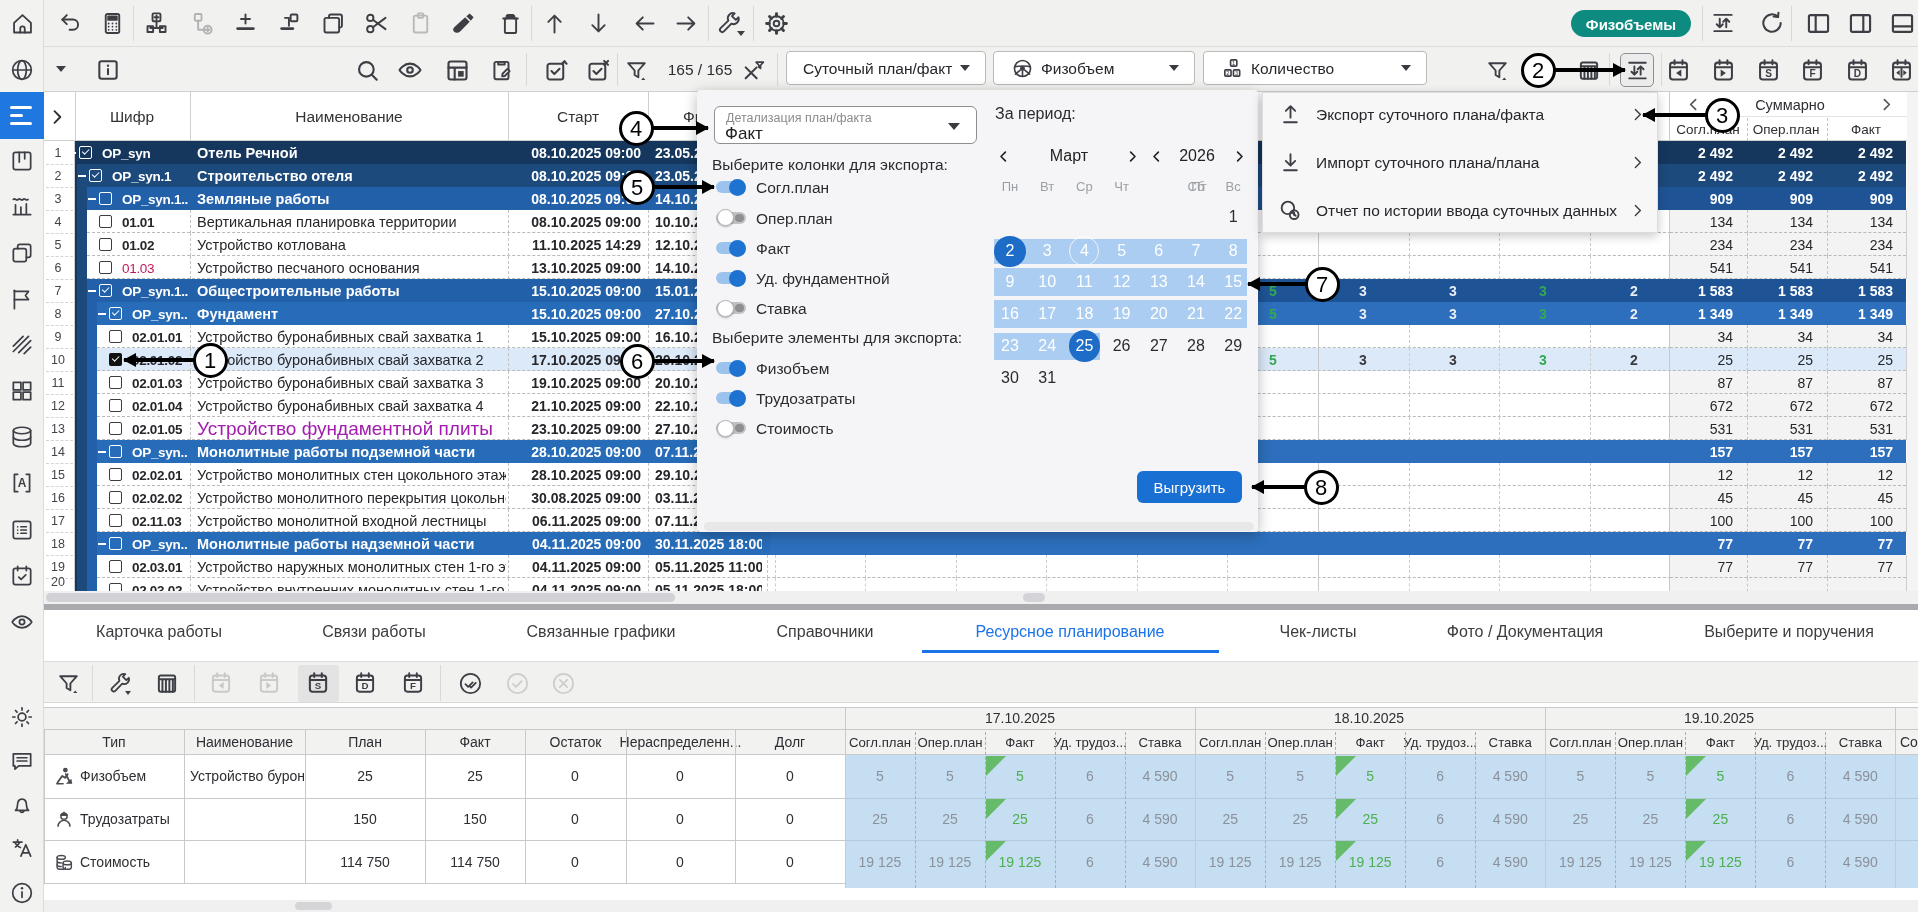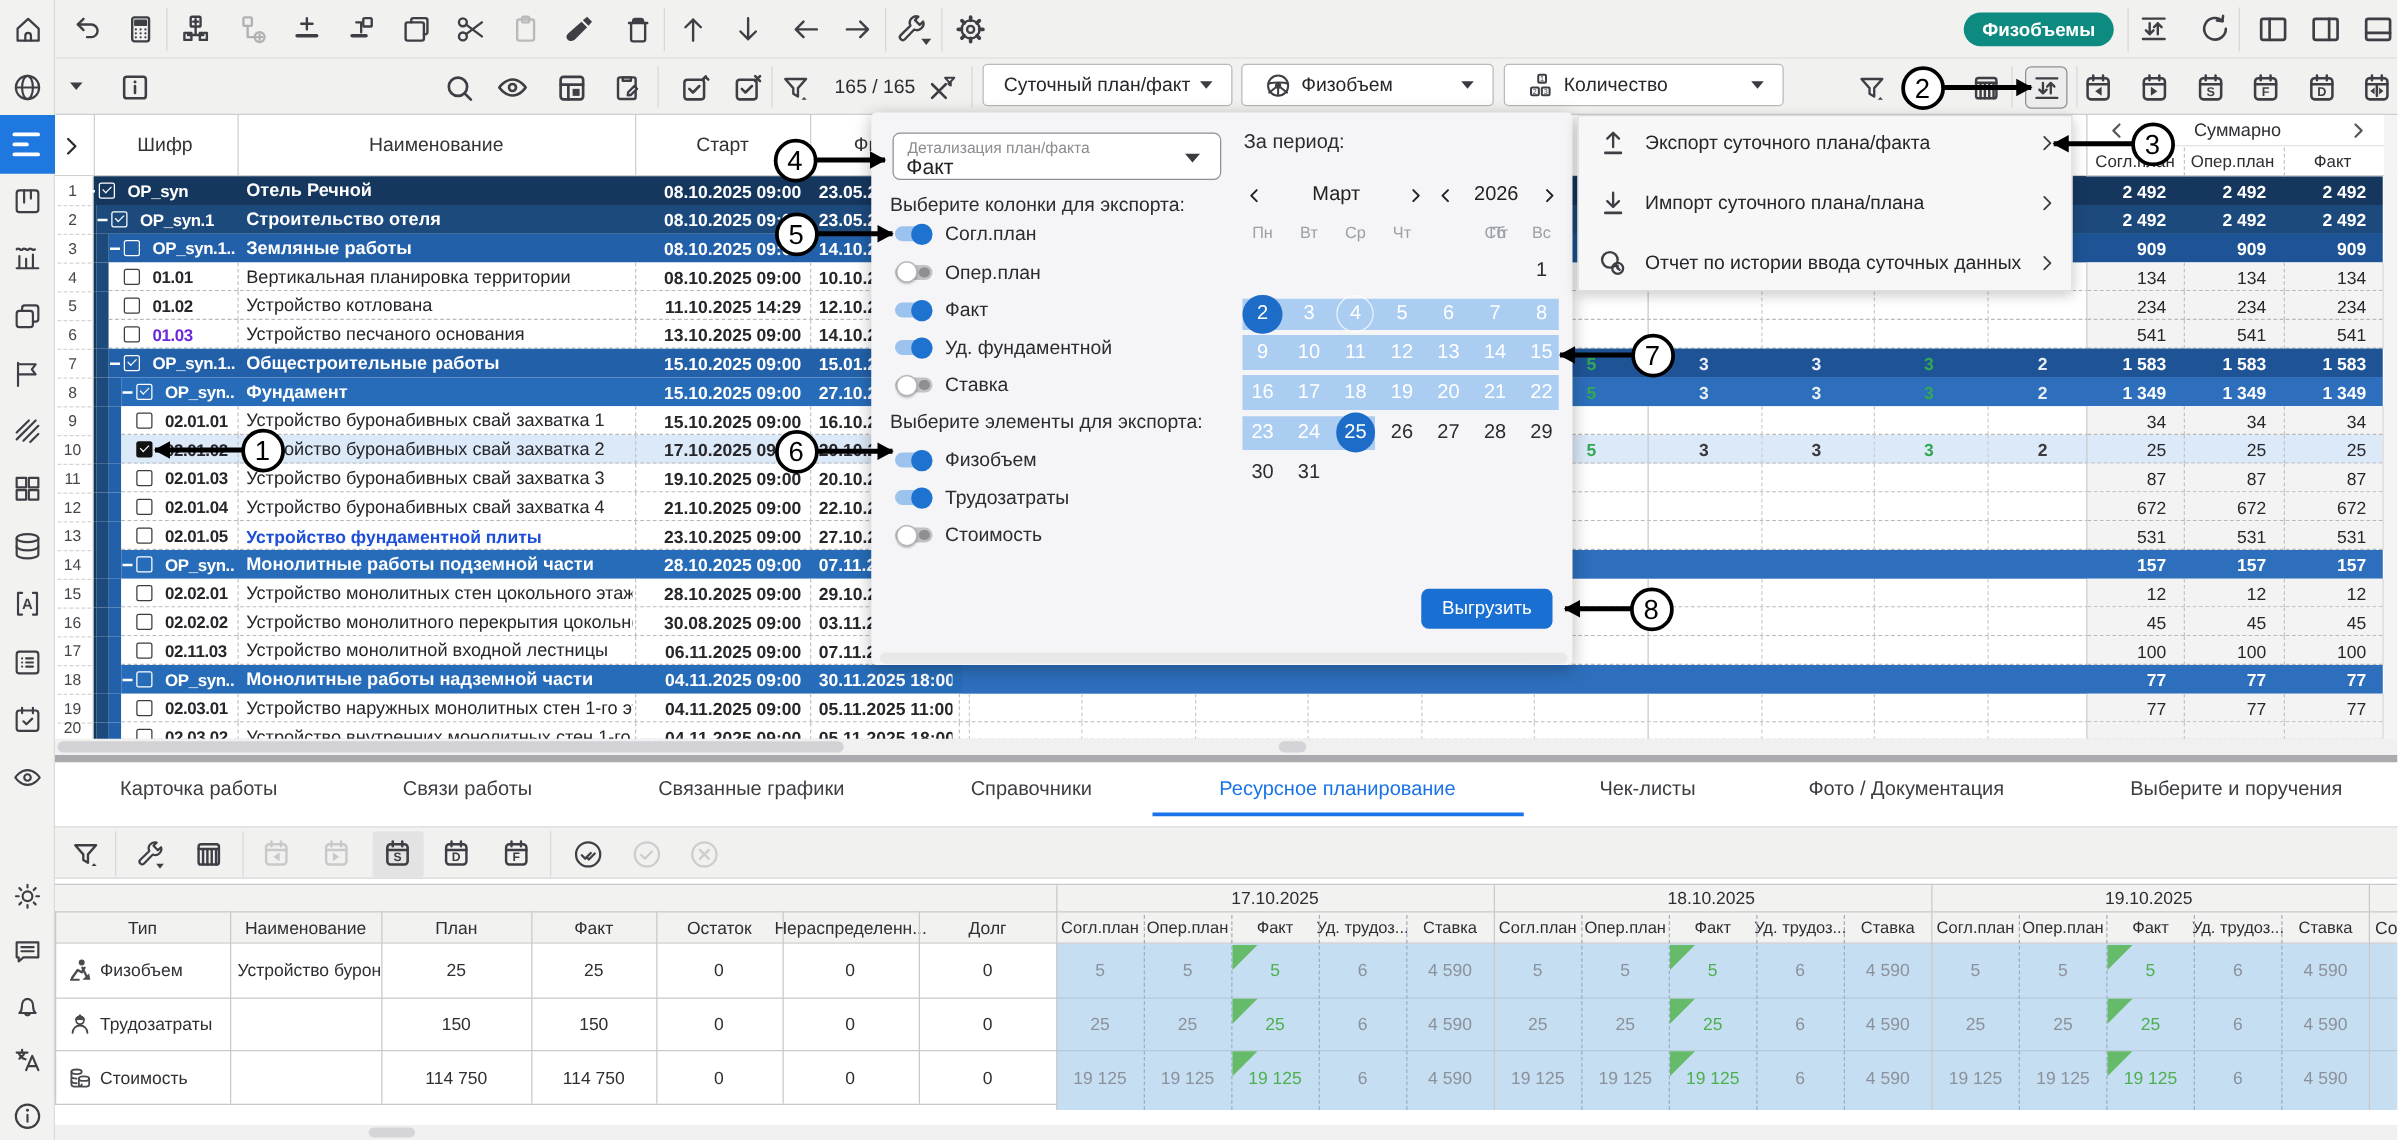--- a/index.html
+++ b/index.html
@@ -589,21 +589,21 @@
 <div style="position:absolute;left:75.0px;top:256.0px;width:2.0px;height:23.0px;background:#15375e;"></div>
 <div style="position:absolute;left:77.0px;top:256.0px;width:10.0px;height:23.0px;background:#1d4a7c;"></div>
 <div style="position:absolute;left:87.0px;top:256.0px;width:1819.0px;height:23.0px;background:#fff;border-bottom:1px dashed #b9b9b9;"></div>
 <div style="position:absolute;left:1670.0px;top:256.0px;width:236.0px;height:23.0px;background:#f3f3f3;border-bottom:1px dashed #b9b9b9;"></div>
 <div style="position:absolute;left:190.0px;top:256.0px;width:1.0px;height:23.0px;border-left:1px dashed #c4c4c4;"></div>
 <div style="position:absolute;left:508.0px;top:256.0px;width:1.0px;height:23.0px;border-left:1px dashed #c4c4c4;"></div>
 <div style="position:absolute;left:648.0px;top:256.0px;width:1.0px;height:23.0px;border-left:1px dashed #c4c4c4;"></div>
 <div style="position:absolute;left:767.0px;top:256.0px;width:1.0px;height:23.0px;border-left:1px dashed #c4c4c4;"></div>
 <div style="position:absolute;left:1669.0px;top:256.0px;width:1.0px;height:23.0px;background:#c9c9c9;"></div>
 <div style="position:absolute;left:99.0px;top:261.0px;width:13.0px;height:13.0px;background:#fff;border:1.6px solid #3c3c41;border-radius:2px;"></div>
-<div style="position:absolute;left:122.0px;top:268.0px;width:66.0px;transform:translateY(-50%);color:#6d28d9;font-size:13.5px;font-weight:bold;letter-spacing:-0.3px;white-space:nowrap;overflow:hidden;">01.03</div>
+<div style="position:absolute;left:122.0px;top:268.0px;width:66.0px;transform:translateY(-50%);color:#be185d;font-size:13.5px;font-weight:normal;letter-spacing:-0.3px;white-space:nowrap;overflow:hidden;">01.03</div>
 <div style="position:absolute;left:197px;top:268.0px;width:309px;transform:translateY(-50%);color:#26262b;font-size:14.5px;font-weight:normal;white-space:nowrap;overflow:hidden;">Устройство песчаного основания</div>
 <div style="position:absolute;left:506px;top:268.0px;width:135px;transform:translateY(-50%);text-align:right;color:#26262b;font-size:14px;font-weight:bold;white-space:nowrap;">13.10.2025 09:00</div>
 <div style="position:absolute;left:655px;top:268.0px;width:107px;transform:translateY(-50%);text-align:left;color:#26262b;font-size:14px;font-weight:bold;white-space:nowrap;overflow:hidden;">14.10.2025 18:00</div>
 <div style="position:absolute;left:774.6px;top:256.0px;width:1.0px;height:23.0px;border-left:1px dashed #cdcdcd;"></div>
 <div style="position:absolute;left:865.2px;top:256.0px;width:1.0px;height:23.0px;border-left:1px dashed #cdcdcd;"></div>
 <div style="position:absolute;left:955.7px;top:256.0px;width:1.0px;height:23.0px;border-left:1px dashed #cdcdcd;"></div>
 <div style="position:absolute;left:1046.3px;top:256.0px;width:1.0px;height:23.0px;border-left:1px dashed #cdcdcd;"></div>
 <div style="position:absolute;left:1136.9px;top:256.0px;width:1.0px;height:23.0px;border-left:1px dashed #cdcdcd;"></div>
 <div style="position:absolute;left:1227.4px;top:256.0px;width:1.0px;height:23.0px;border-left:1px dashed #cdcdcd;"></div>
 <div style="position:absolute;left:1318.0px;top:256.0px;width:1.0px;height:23.0px;background:#c9c9c9;"></div>
@@ -789,21 +789,21 @@
 <div style="position:absolute;left:87.0px;top:417.0px;width:10.0px;height:23.0px;background:#2261a9;"></div>
 <div style="position:absolute;left:97.0px;top:417.0px;width:1809.0px;height:23.0px;background:#fff;border-bottom:1px dashed #b9b9b9;"></div>
 <div style="position:absolute;left:1670.0px;top:417.0px;width:236.0px;height:23.0px;background:#f3f3f3;border-bottom:1px dashed #b9b9b9;"></div>
 <div style="position:absolute;left:190.0px;top:417.0px;width:1.0px;height:23.0px;border-left:1px dashed #c4c4c4;"></div>
 <div style="position:absolute;left:508.0px;top:417.0px;width:1.0px;height:23.0px;border-left:1px dashed #c4c4c4;"></div>
 <div style="position:absolute;left:648.0px;top:417.0px;width:1.0px;height:23.0px;border-left:1px dashed #c4c4c4;"></div>
 <div style="position:absolute;left:767.0px;top:417.0px;width:1.0px;height:23.0px;border-left:1px dashed #c4c4c4;"></div>
 <div style="position:absolute;left:1669.0px;top:417.0px;width:1.0px;height:23.0px;background:#c9c9c9;"></div>
 <div style="position:absolute;left:109.0px;top:422.0px;width:13.0px;height:13.0px;background:#fff;border:1.6px solid #3c3c41;border-radius:2px;"></div>
 <div style="position:absolute;left:132.0px;top:429.0px;width:56.0px;transform:translateY(-50%);color:#26262b;font-size:13.5px;font-weight:bold;letter-spacing:-0.3px;white-space:nowrap;overflow:hidden;">02.01.05</div>
-<div style="position:absolute;left:197px;top:429.0px;width:309px;transform:translateY(-50%);color:#1d4ed8;font-size:14px;font-weight:bold;white-space:nowrap;overflow:hidden;">Устройство фундаментной плиты</div>
+<div style="position:absolute;left:197px;top:429.0px;width:309px;transform:translateY(-50%);color:#a21caf;font-size:19px;font-weight:normal;white-space:nowrap;overflow:hidden;">Устройство фундаментной плиты</div>
 <div style="position:absolute;left:506px;top:429.0px;width:135px;transform:translateY(-50%);text-align:right;color:#26262b;font-size:14px;font-weight:bold;white-space:nowrap;">23.10.2025 09:00</div>
 <div style="position:absolute;left:655px;top:429.0px;width:107px;transform:translateY(-50%);text-align:left;color:#26262b;font-size:14px;font-weight:bold;white-space:nowrap;overflow:hidden;">27.10.2025 18:00</div>
 <div style="position:absolute;left:774.6px;top:417.0px;width:1.0px;height:23.0px;border-left:1px dashed #cdcdcd;"></div>
 <div style="position:absolute;left:865.2px;top:417.0px;width:1.0px;height:23.0px;border-left:1px dashed #cdcdcd;"></div>
 <div style="position:absolute;left:955.7px;top:417.0px;width:1.0px;height:23.0px;border-left:1px dashed #cdcdcd;"></div>
 <div style="position:absolute;left:1046.3px;top:417.0px;width:1.0px;height:23.0px;border-left:1px dashed #cdcdcd;"></div>
 <div style="position:absolute;left:1136.9px;top:417.0px;width:1.0px;height:23.0px;border-left:1px dashed #cdcdcd;"></div>
 <div style="position:absolute;left:1227.4px;top:417.0px;width:1.0px;height:23.0px;border-left:1px dashed #cdcdcd;"></div>
 <div style="position:absolute;left:1318.0px;top:417.0px;width:1.0px;height:23.0px;background:#c9c9c9;"></div>
 <div style="position:absolute;left:1408.6px;top:417.0px;width:1.0px;height:23.0px;border-left:1px dashed #cdcdcd;"></div>

